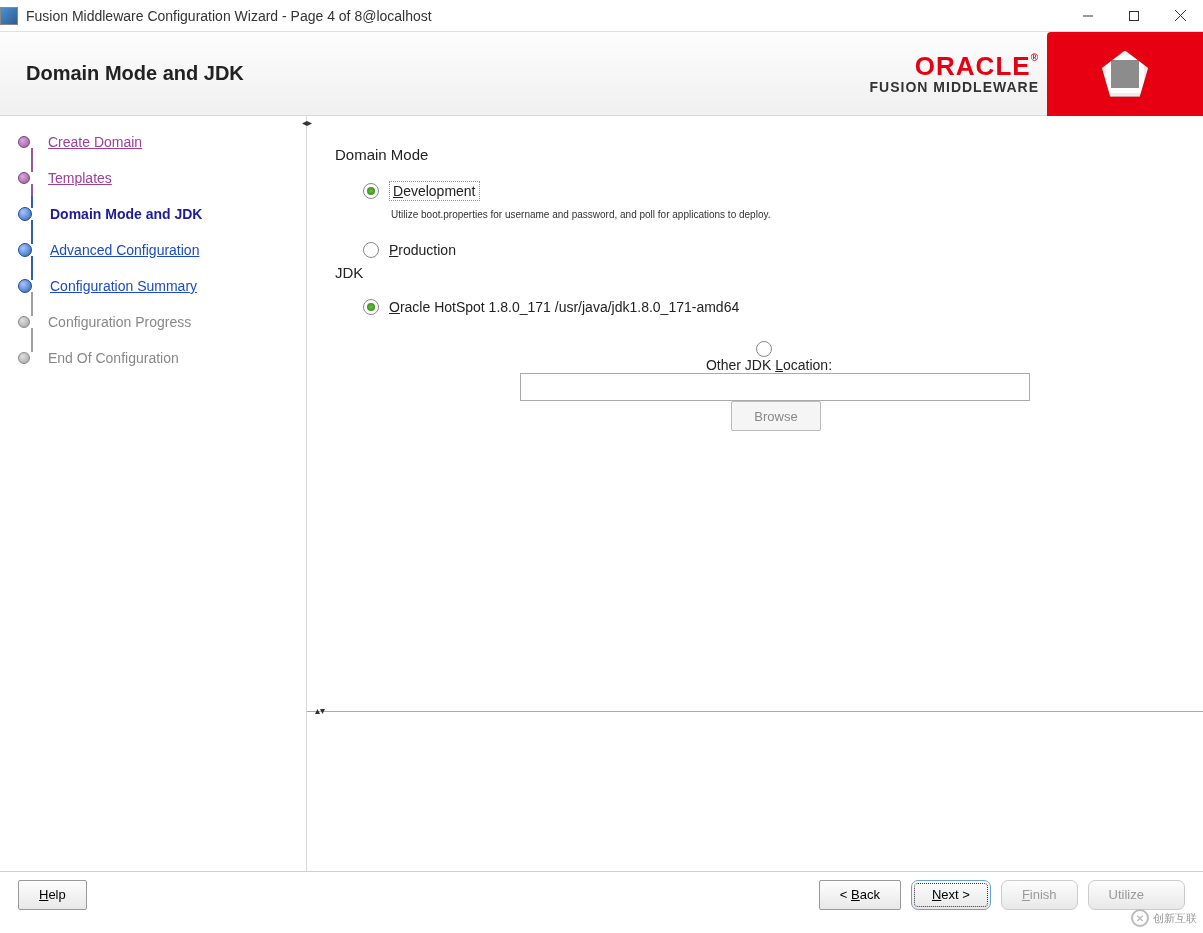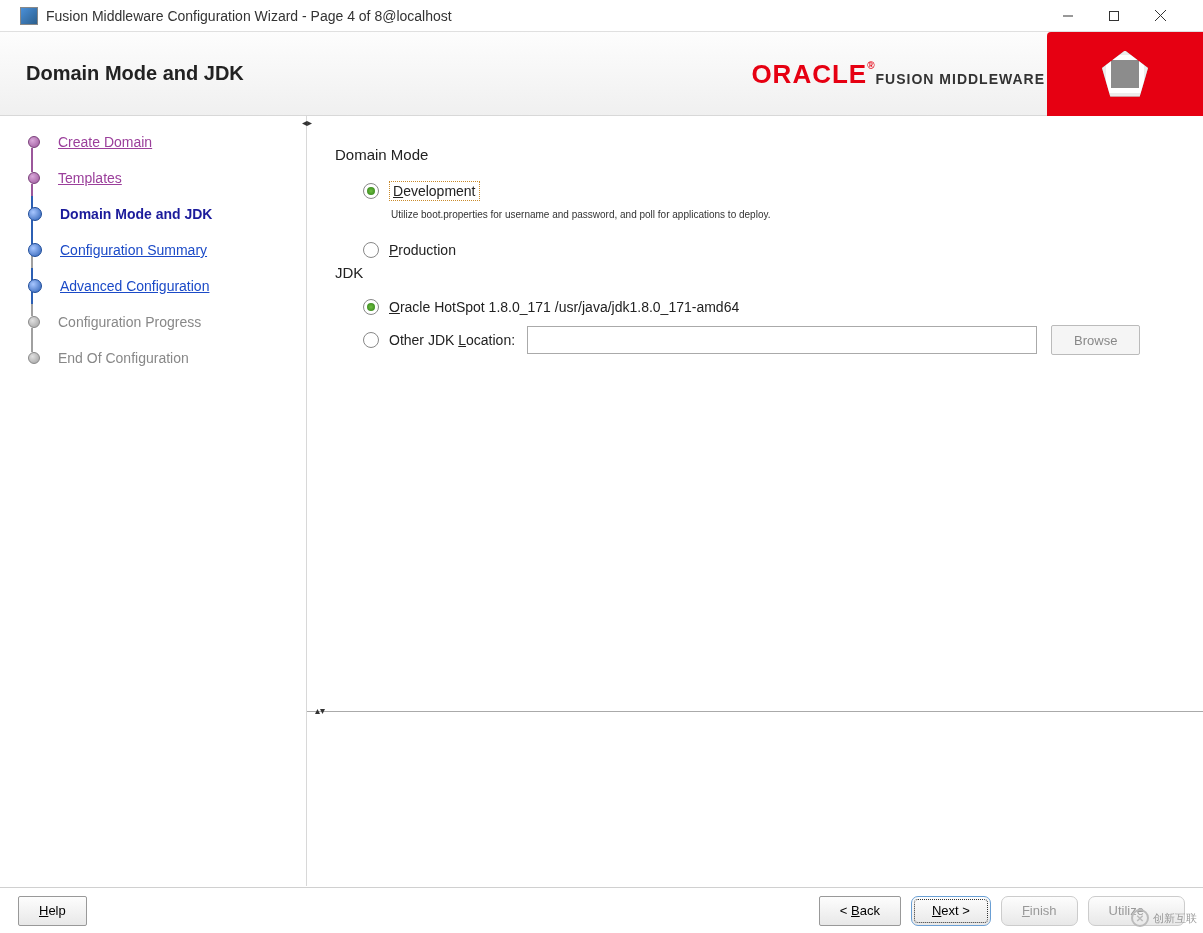--- a/index.html
+++ b/index.html
@@ -12,21 +12,21 @@
       width: 1203px;
       height: 933px;
       background: #fff;
       overflow: hidden;
       position: relative;
     }
     .titlebar {
       height: 32px;
       display: flex;
       align-items: center;
-      padding: 0 20px;
+      padding: 0 0;
       background: #fff;
       border-bottom: 1px solid #e0e0e0;
     }
     .titlebar-icon {
       width: 18px;
       height: 18px;
       border: 1px solid #888;
       background: linear-gradient(135deg,#4a90d9,#2c5f8d);
       margin-right: 8px;
     }
@@ -61,23 +61,23 @@
       position: relative;
     }
     .header-title {
       font-size: 20px;
       font-weight: bold;
       color: #222;
       flex: 1;
     }
     .header-brand {
       display: flex;
-      flex-direction: row;
+      flex-direction: column;
       align-items: flex-end;
-      margin-right: 2px;
+      margin-right: 8px;
     }
     .brand-oracle {
       font-family: Arial, sans-serif;
       font-size: 26px;
       font-weight: bold;
       color: #e60012;
       letter-spacing: 1px;
       line-height: 1;
     }
     .brand-oracle sup{
@@ -113,21 +113,21 @@
     }
     .sidebar {
       width: 306px;
       background: #fff;
       padding-top: 8px;
     }
     .step {
       display: flex;
       align-items: center;
       height: 36px;
-      padding-left: 28px;
+      padding-left: 18px;
       font-size: 14px;
       position: relative;
     }
     .step-dot {
       width: 12px;
       height: 12px;
       border-radius: 50%;
       margin-right: 18px;
       flex-shrink: 0;
       position:relative;
@@ -293,21 +293,21 @@
       left:8px;
     }
     .footer {
       height:46px;
       border-top:1px solid #d0d0d0;
       background:#fff;
       display:flex;
       align-items:center;
       padding:0 18px;
       position:absolute;
-      bottom:0;
+      bottom:16px;
       left:0;
       right:0;
     }
     .footer-btn {
       height:30px;
       border:1px solid #999;
       background:linear-gradient(#fdfdfd,#e8e8e8);
       padding:0 20px;
       font-size:13px;
       border-radius:2px;
@@ -392,29 +392,29 @@
       <span class="step-label link-purple">Templates</span>
     </div>
     <div class="step current-step">
       <span class="step-line-before line-blue"></span>
         <span class="step-line-after line-blue"></span>
       <span class="step-dot current"></span>
       <span class="step-label current">Domain Mode and JDK</span>
     </div>
     <div class="step">
       <span class="step-line-before line-blue"></span>
+        <span class="step-line-after line-blue"></span>
+      <span class="step-dot current"></span>
+      <span class="step-label link-blue">Advanced Configuration</span>
+    </div>
+    <div class="step">
+      <span class="step-line-before line-blue"></span>
         <span class="step-line-after line-gray"></span>
       <span class="step-dot current"></span>
       <span class="step-label link-blue">Configuration Summary</span>
-    </div>
-    <div class="step">
-      <span class="step-line-before line-blue"></span>
-        <span class="step-line-after line-blue"></span>
-      <span class="step-dot current"></span>
-      <span class="step-label link-blue">Advanced Configuration</span>
     </div>
     <div class="step">
       <span class="step-line-before line-gray"></span>
         <span class="step-line-after line-gray"></span>
       <span class="step-dot future"></span>
       <span class="step-label disabled">Configuration Progress</span>
     </div>
     <div class="step">
       <span class="step-line-before line-gray"></span>
       <span class="step-dot future"></span>
@@ -439,21 +439,21 @@
         <span class="radio-label"><span class="underline">P</span>roduction</span>
       </div>
 
       <div class="section-title">JDK</div>
 
       <div class="radio-row">
         <span class="radio selected"></span>
         <span class="radio-label"><span class="underline">O</span>racle HotSpot 1.8.0_171 /usr/java/jdk1.8.0_171-amd64</span>
       </div>
 
-      <div class="radio-row" style="margin-top:10px;">
+      <div class="radio-row" style="margin-top:26px;flex-direction:column;">
         <span class="radio"></span>
         <span class="radio-label">Other JDK <span class="underline">L</span>ocation:</span>
         <input class="jdk-input" value="" style="">
         <button class="browse-btn"><span class="underline">B</span>rowse</button>
       </div>
 
     </div>
     <div class="bottom-panel">
       <div class="collapse-grip">▴▾</div>
     </div>

